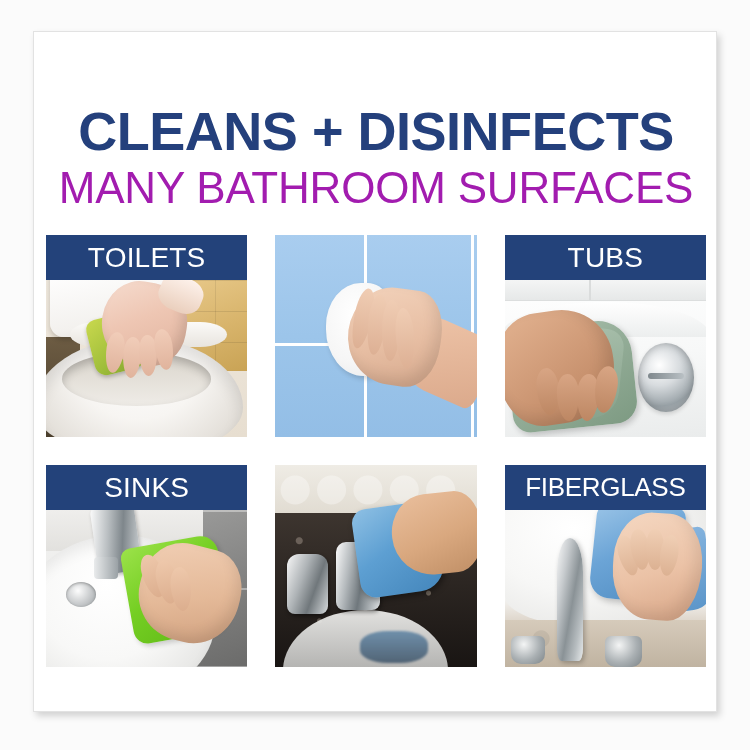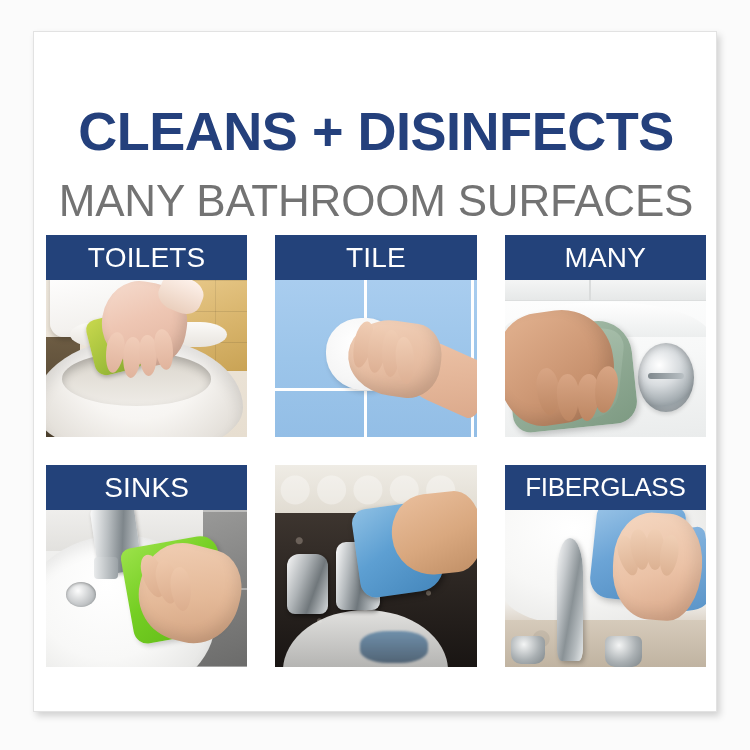--- a/index.html
+++ b/index.html
@@ -30,26 +30,26 @@
   .h-line1{
     color:#24407C;
     font-size:53px;
     font-weight:bold;
     letter-spacing:-0.5px;
     line-height:56px;
     white-space:nowrap;
     transform:scaleX(1.02);
   }
   .h-line2{
-    color:#737373;
+    color:#a21caf;
     font-size:44px;
     font-weight:500;
     letter-spacing:-0.2px;
     line-height:50px;
-    margin-top:16px;
+    margin-top:3px;
     white-space:nowrap;
     transform:scaleX(1.0);
   }
 
   
   .grid{
     position:absolute;left:12px;top:203px;
     width:660px;height:432px;
     display:grid;
     grid-template-columns:repeat(3,1fr);
@@ -441,34 +441,33 @@
           <div class="glove"></div>
           <div class="finger f1"></div>
           <div class="finger f2"></div>
           <div class="finger f3"></div>
           <div class="finger f4"></div>
           <div class="cuff"></div>
         </div>
       </div>
 
       <div class="tile">
-        <div class="tile-label">TILE</div>
         <div class="tile-photo p-tile">
           <div class="cloth"></div>
           <div class="arm"></div>
           <div class="hand"></div>
           <div class="fng g1"></div>
           <div class="fng g2"></div>
           <div class="fng g3"></div>
           <div class="fng g4"></div>
         </div>
       </div>
 
       <div class="tile">
-        <div class="tile-label">MANY</div>
+        <div class="tile-label">TUBS</div>
         <div class="tile-photo p-tub">
           <div class="wallline"></div>
           <div class="rim"></div>
           <div class="drain"></div>
           <div class="towel"></div>
           <div class="hand"></div>
           <div class="fng t1"></div>
           <div class="fng t2"></div>
           <div class="fng t3"></div>
           <div class="fng t4"></div>

